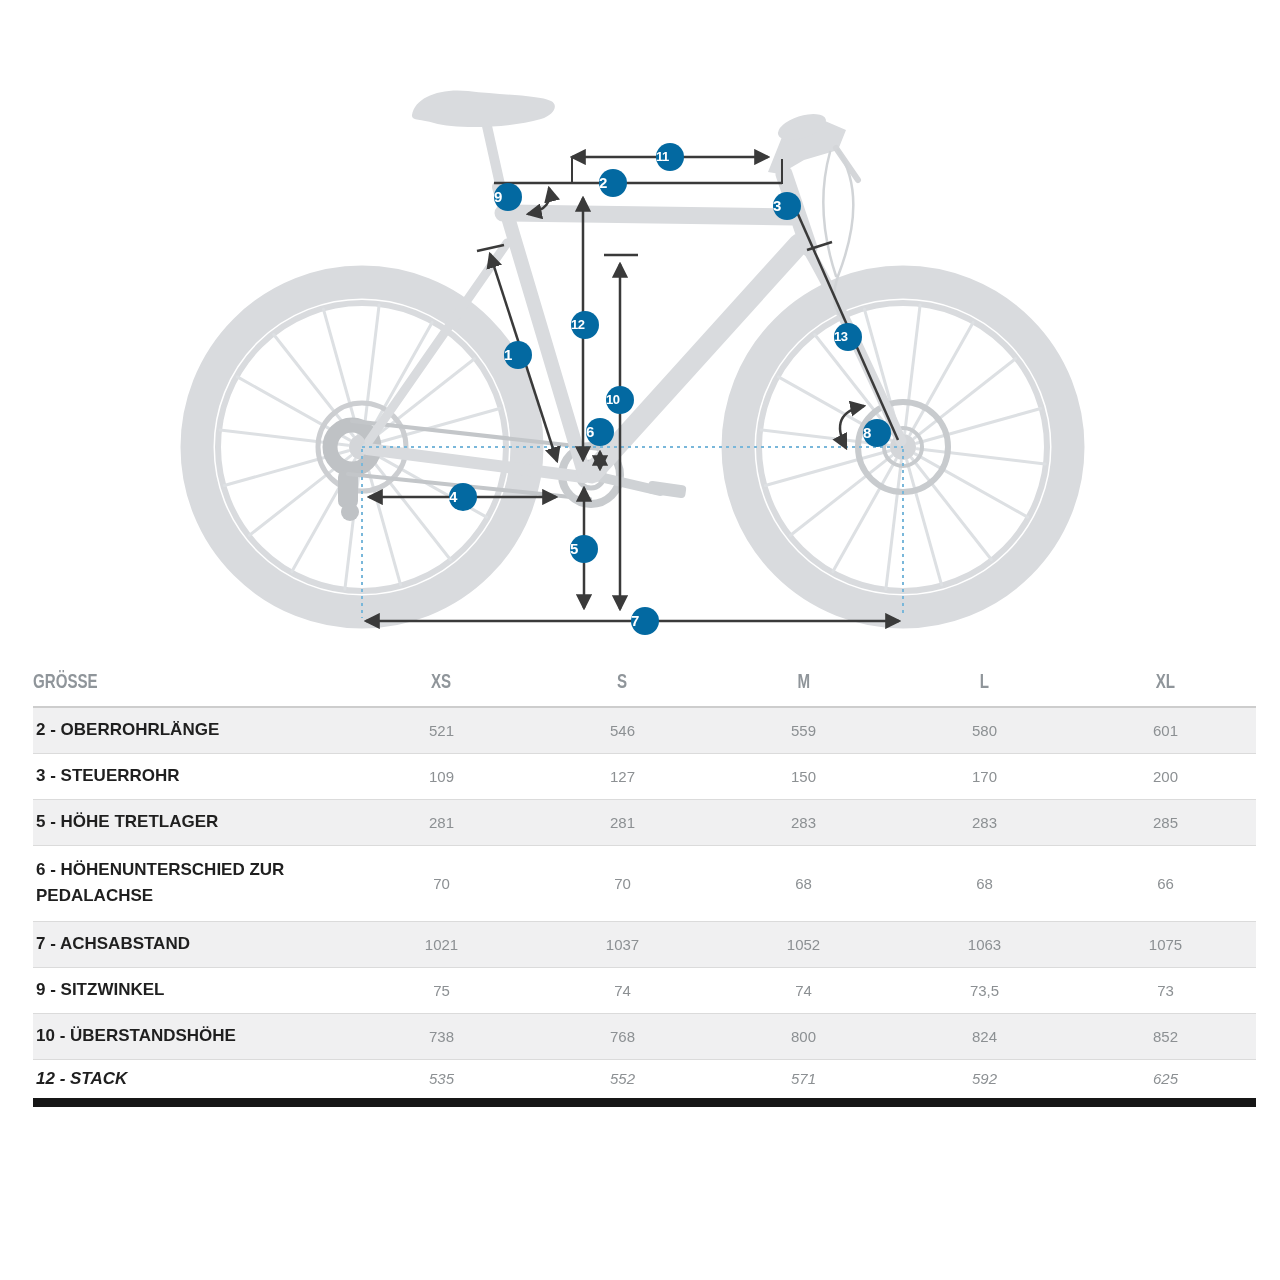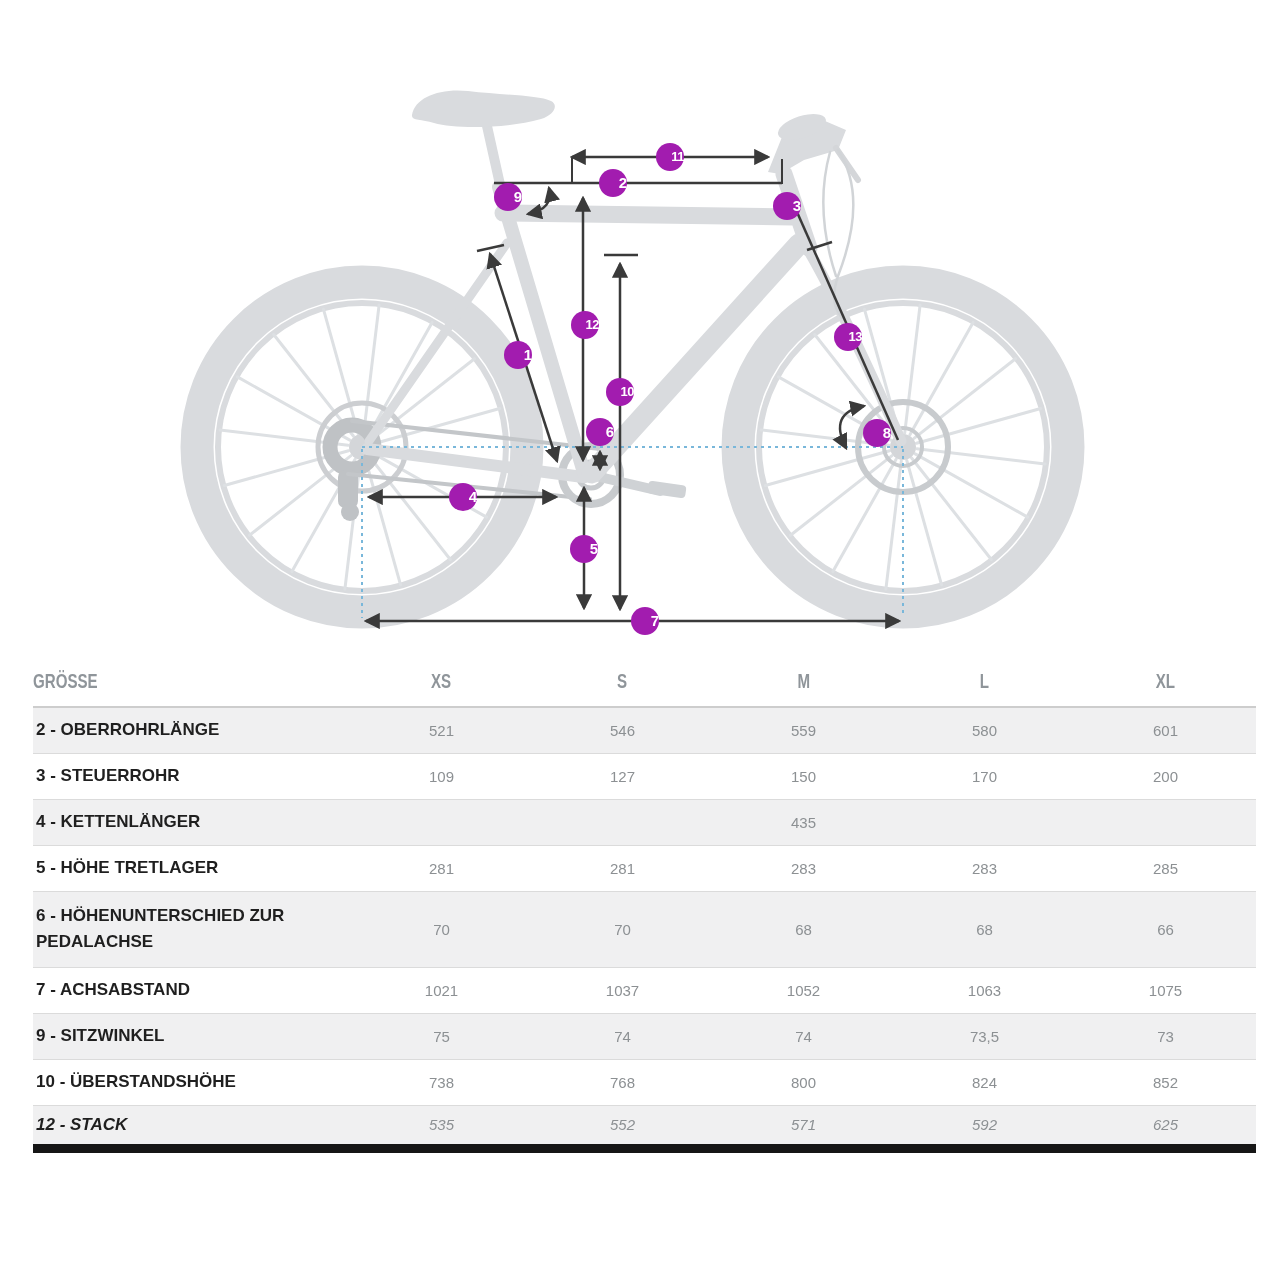--- a/index.html
+++ b/index.html
@@ -6,22 +6,22 @@
   body {
     width:1280px; height:1280px; background:#ffffff; overflow:hidden;
     font-family:"Liberation Sans", sans-serif;
     -webkit-font-smoothing:antialiased;
   }
   
   .diagram { position:relative; width:1280px; height:656px; }
   .diagram svg { position:absolute; left:0; top:0; display:block; }
   .callout {
     position:absolute; width:28px; height:28px; margin:-14px 0 0 -14px;
-    border-radius:50%; background:#a21caf; color:#ffffff;
-    font-weight:700; font-size:15px; line-height:28px; text-align:right;
+    border-radius:50%; background:#0369a1; color:#ffffff;
+    font-weight:700; font-size:15px; line-height:28px; text-align:left;
     z-index:3;
   }
   .callout.two { font-size:13px; letter-spacing:-0.5px; }
   
   .tablewrap { margin-left:33px; width:1223px; }
   table.geo { width:1223px; border-collapse:collapse; table-layout:fixed; }
   table.geo col.c-lbl { width:318px; }
   table.geo thead th {
     height:50px; padding:0; vertical-align:middle;
     color:#8f959a; font-size:21px; font-weight:700; text-align:center;
@@ -180,21 +180,21 @@
   <div>
     <div class="callout" style="left:518px;top:355px">1</div>
     <div class="callout" style="left:613px;top:183px">2</div>
     <div class="callout" style="left:787px;top:206px">3</div>
     <div class="callout" style="left:463px;top:497px">4</div>
     <div class="callout" style="left:584px;top:549px">5</div>
     <div class="callout" style="left:600px;top:432px">6</div>
     <div class="callout" style="left:645px;top:621px">7</div>
     <div class="callout" style="left:877px;top:433px">8</div>
     <div class="callout" style="left:508px;top:197px">9</div>
-    <div class="callout two" style="left:620px;top:392px">10</div>
+    <div class="callout two" style="left:620px;top:400px">10</div>
     <div class="callout two" style="left:670px;top:157px">11</div>
     <div class="callout two" style="left:585px;top:325px">12</div>
     <div class="callout two" style="left:848px;top:337px">13</div>
   </div>
 </div>
 
 <div class="tablewrap">
   <table class="geo">
     <colgroup>
       <col class="c-lbl">
@@ -225,28 +225,20 @@
         </tr>
         <tr>
           <td class="lbl">3 - STEUERROHR</td>
           <td class="val">109</td>
           <td class="val">127</td>
           <td class="val">150</td>
           <td class="val">170</td>
           <td class="val">200</td>
         </tr>
         <tr>
-          <td class="lbl">4 - KETTENLÄNGER</td>
-          <td class="val"></td>
-          <td class="val"></td>
-          <td class="val">435</td>
-          <td class="val"></td>
-          <td class="val"></td>
-        </tr>
-        <tr>
           <td class="lbl">5 - HÖHE TRETLAGER</td>
           <td class="val">281</td>
           <td class="val">281</td>
           <td class="val">283</td>
           <td class="val">283</td>
           <td class="val">285</td>
         </tr>
         <tr class="tall">
           <td class="lbl">6 - HÖHENUNTERSCHIED ZUR PEDALACHSE</td>
           <td class="val">70</td>

